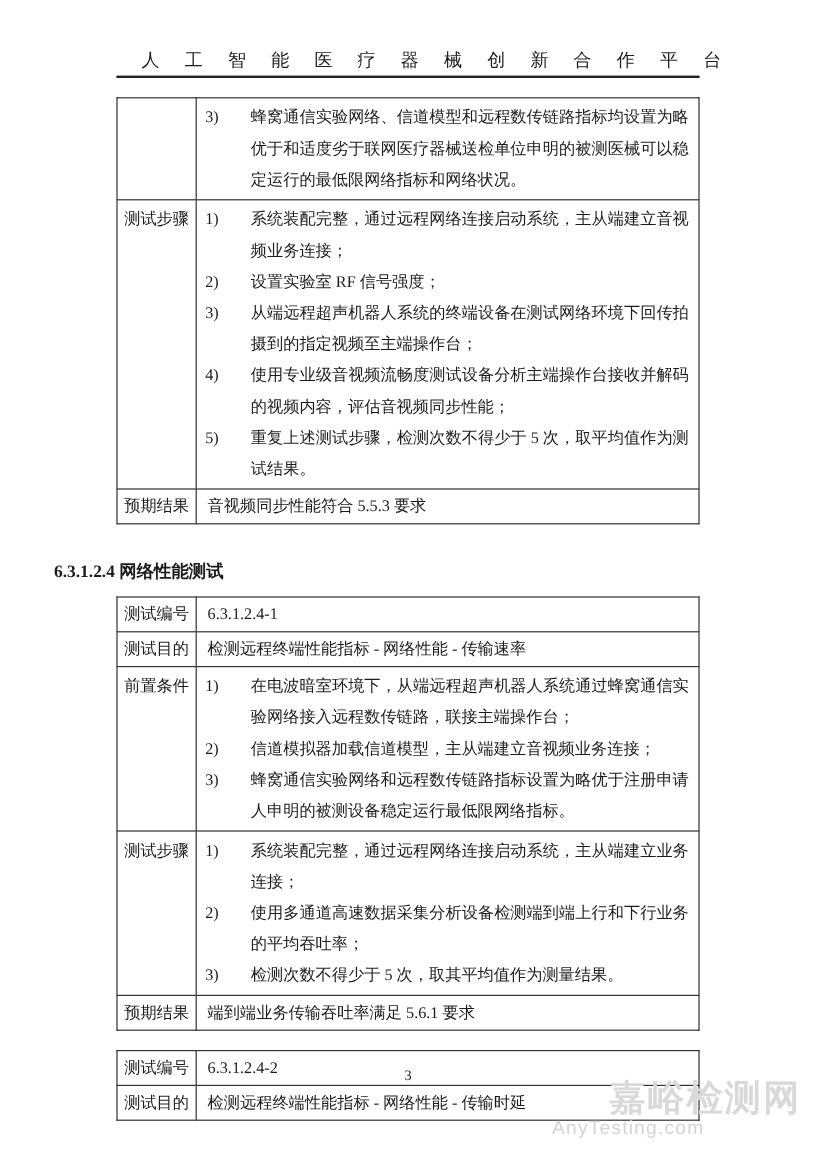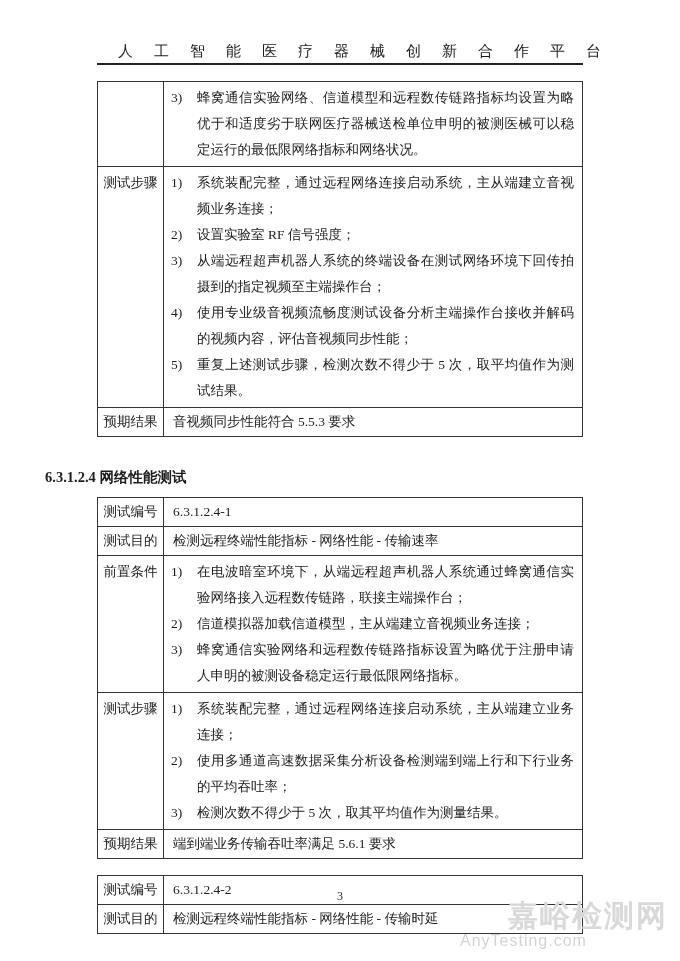--- a/index.html
+++ b/index.html
@@ -41,21 +41,21 @@
     padding: 4px 1px 3px;
     line-height: 19px;
     margin-top: 23px;
   }
   tr.r-list td.label { padding-top: 6px; }
   td.cell { padding: 3px 8px 3px 9px; line-height: 20px; }
   tr.r-single td.label, tr.r-single td.cell { line-height: 20px; padding-top: 4px; padding-bottom: 4px; }
   td.cell-list { padding: 3px 8px 3px 7px; }
   .li { display: flex; line-height: 26px; }
   .num { width: 26px; flex: none; }
-  .li-text { flex: 1; text-align: justify; }
+  .li-text { flex: 1; text-align: justify; margin-left: 12px; }
 
   
   .section-heading {
     margin: 30px 0 0 45px;
     font-size: 14.5px;
     font-weight: bold;
     line-height: 20px;
   }
 
   

